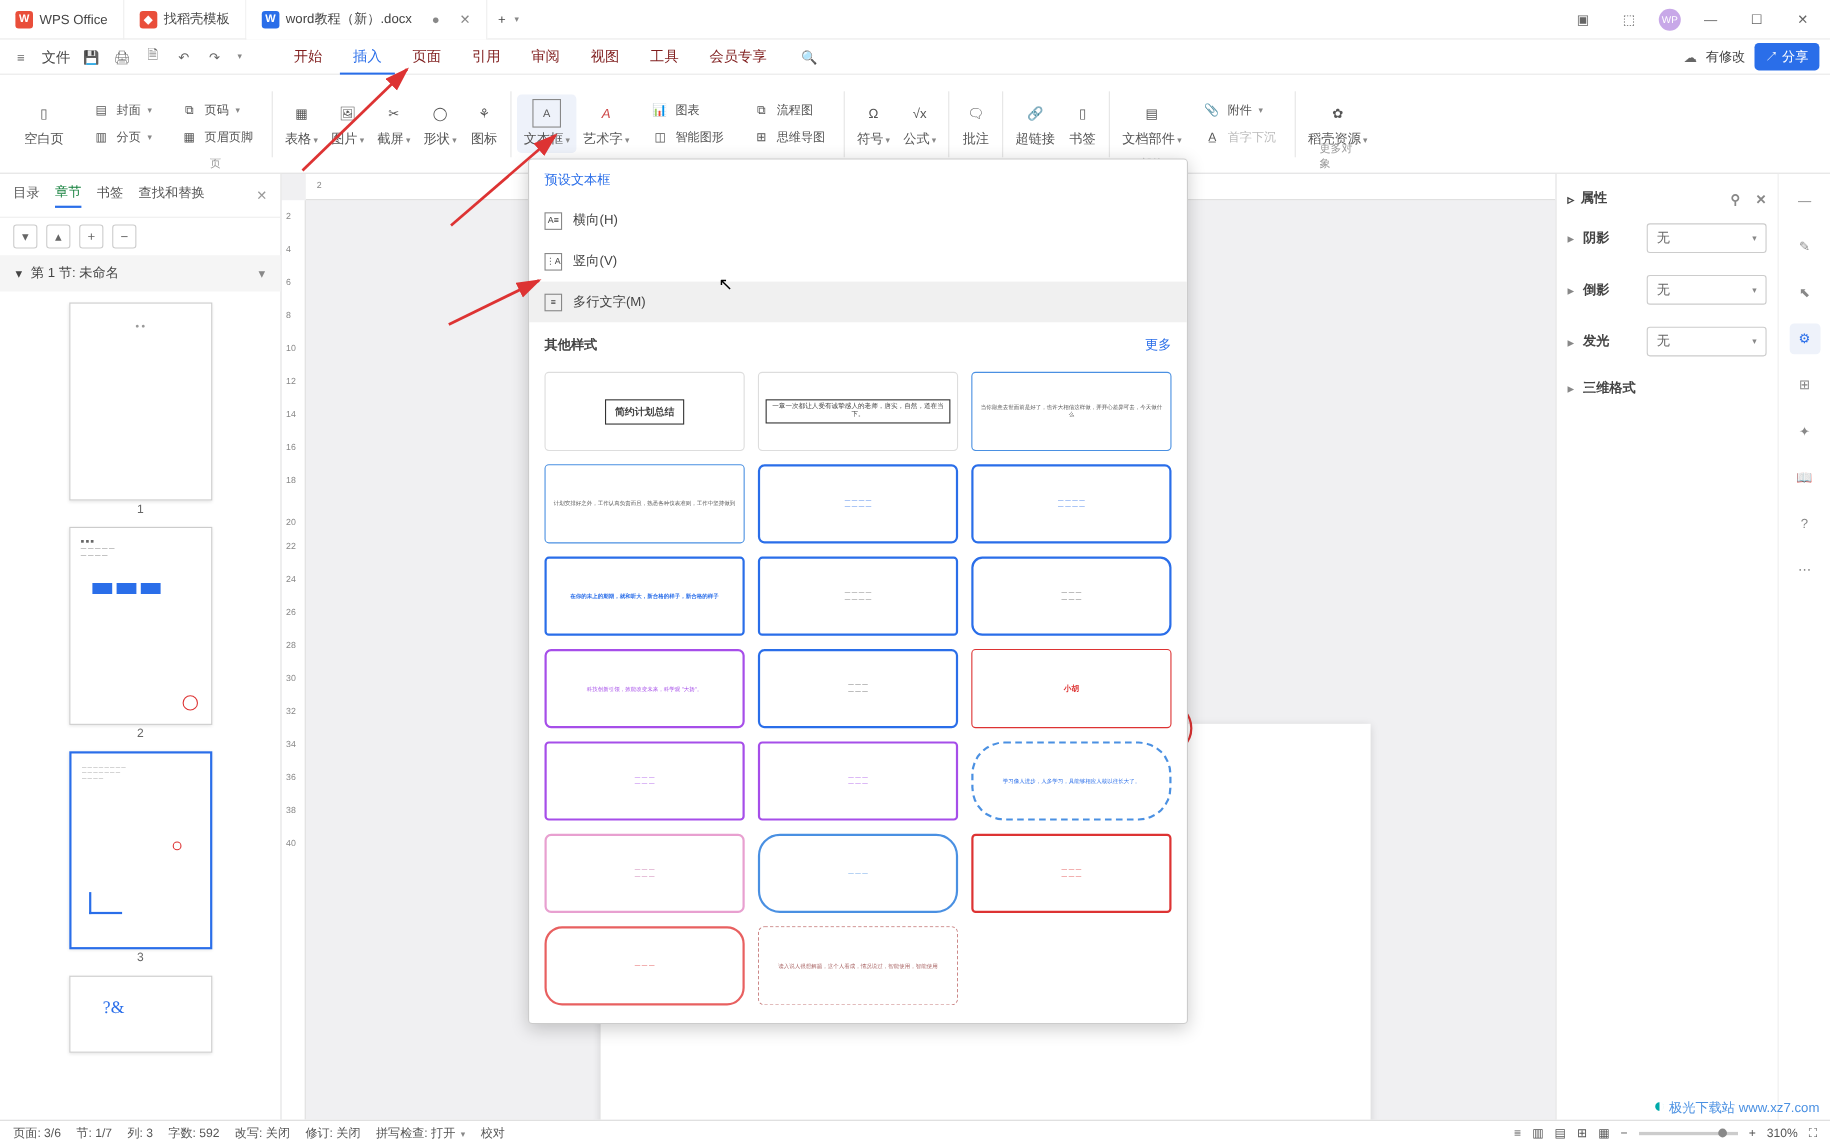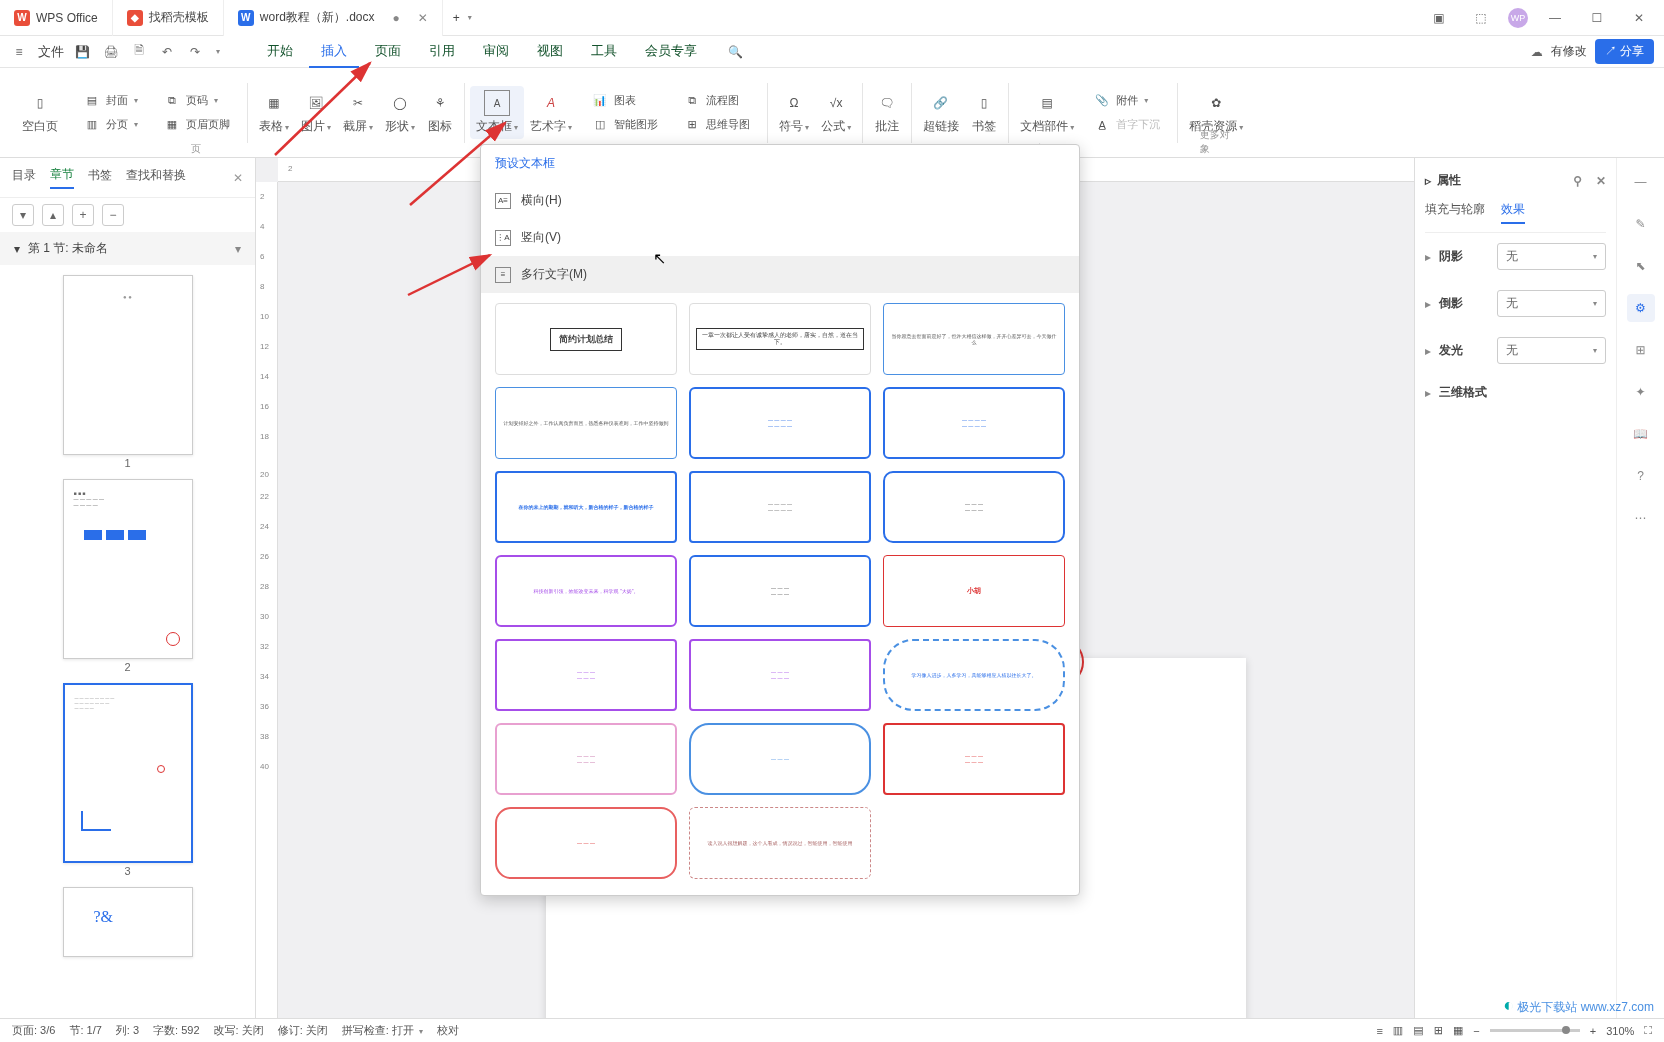--- a/index.html
+++ b/index.html
@@ -9,21 +9,21 @@
   .tab.active { background: #fff; }
   .tab-icon { width: 16px; height: 16px; border-radius: 3px; display: inline-flex; align-items: center; justify-content: center; font-size: 10px; font-weight: bold; }
   .titlebar-right { margin-left: auto; display: flex; align-items: center; gap: 12px; padding-right: 10px; }
   .win-btn { width: 30px; height: 30px; display: flex; align-items: center; justify-content: center; cursor: pointer; color: #666; }
   .avatar { width: 20px; height: 20px; border-radius: 50%; background: #c8a8e8; color: #fff; font-size: 9px; display: flex; align-items: center; justify-content: center; }
 
   .menubar { height: 32px; background: #fff; display: flex; align-items: center; padding: 0 10px; border-bottom: 1px solid #e5e5e5; }
   .quick-access { display: flex; gap: 10px; align-items: center; padding-right: 15px; }
   .qa-icon { width: 18px; height: 18px; color: #666; display: flex; align-items: center; justify-content: center; cursor: pointer; }
   .menu-tabs { display: flex; gap: 4px; margin-left: 20px; }
-  .menu-tab { padding: 6px 12px; cursor: pointer; color: #14532d; font-size: 13px; }
+  .menu-tab { padding: 6px 12px; cursor: pointer; color: #7f1d1d; font-size: 13px; }
   .menu-tab.active { color: #2a6ee9; border-bottom: 2px solid #2a6ee9; }
   .menubar-right { margin-left: auto; display: flex; gap: 8px; align-items: center; }
   .share-btn { background: #2a6ee9; color: #fff; padding: 4px 10px; border-radius: 4px; font-size: 12px; }
 
   .ribbon { height: 90px; background: #fff; border-bottom: 1px solid #ddd; display: flex; align-items: center; padding: 0 10px; position: relative; }
   .ribbon-sep { width: 1px; height: 60px; background: #e5e5e5; margin: 0 5px; }
   .ribbon-item { display: flex; flex-direction: column; align-items: center; gap: 2px; padding: 4px 6px; cursor: pointer; font-size: 12px; color: #555; }
   .ribbon-item.small { flex-direction: row; padding: 2px 6px; gap: 4px; font-size: 11px; }
   .ribbon-icon { width: 20px; height: 20px; display: flex; align-items: center; justify-content: center; color: #555; }
   .ribbon-icon.big { width: 26px; height: 26px; }
@@ -364,24 +364,20 @@
   </div>
 
   <div class="right-panel">
     <div class="prop-panel">
       <div class="prop-header">
         <span>▹</span>
         <span>属性</span>
         <span style="margin-left:auto;color:#888;cursor:pointer">⚲</span>
         <span style="color:#888;cursor:pointer;margin-left:8px">✕</span>
       </div>
-      <div class="prop-tabs">
-        <span class="prop-tab">填充与轮廓</span>
-        <span class="prop-tab active">效果</span>
-      </div>
       <div class="prop-row">
         <span style="color:#888">▸</span>
         <span style="width:50px;font-weight:bold">阴影</span>
         <div class="prop-select">
             <span>无</span>
             <span class="dropdown-caret">▾</span>
           </div>
       </div>
       <div class="prop-row">
         <span style="color:#888">▸</span>
@@ -424,20 +420,24 @@
     <span class="dd-icon">A≡</span>
     <span>横向(H)</span>
   </div>
   <div class="dd-item">
     <span class="dd-icon">⋮A</span>
     <span>竖向(V)</span>
   </div>
   <div class="dd-item hover">
     <span class="dd-icon">≡</span>
     <span>多行文字(M)</span>
+  </div>
+  <div class="dd-section">
+    <span>其他样式</span>
+    <span class="dd-more">更多</span>
   </div>
   <div class="style-grid">
     <div class="style-item">
         <div style="border:1px solid #333;padding:4px 8px;font-weight:bold;font-size:9px">简约计划总结</div>
       </div>
     <div class="style-item">
         <div style="border:1px solid #333;padding:3px;font-size:6px;line-height:1.2">一章一次都让人受有诚挚感人的老师，唐实，自然，道在当下。</div>
       </div>
     <div class="style-item" style="border:1px solid #4a90e2">
         <div style="font-size:5px;line-height:1.3;color:#555">当你愿意去世面前是好了，也许大相信这样做，开开心差异可去，今天做什么</div>

